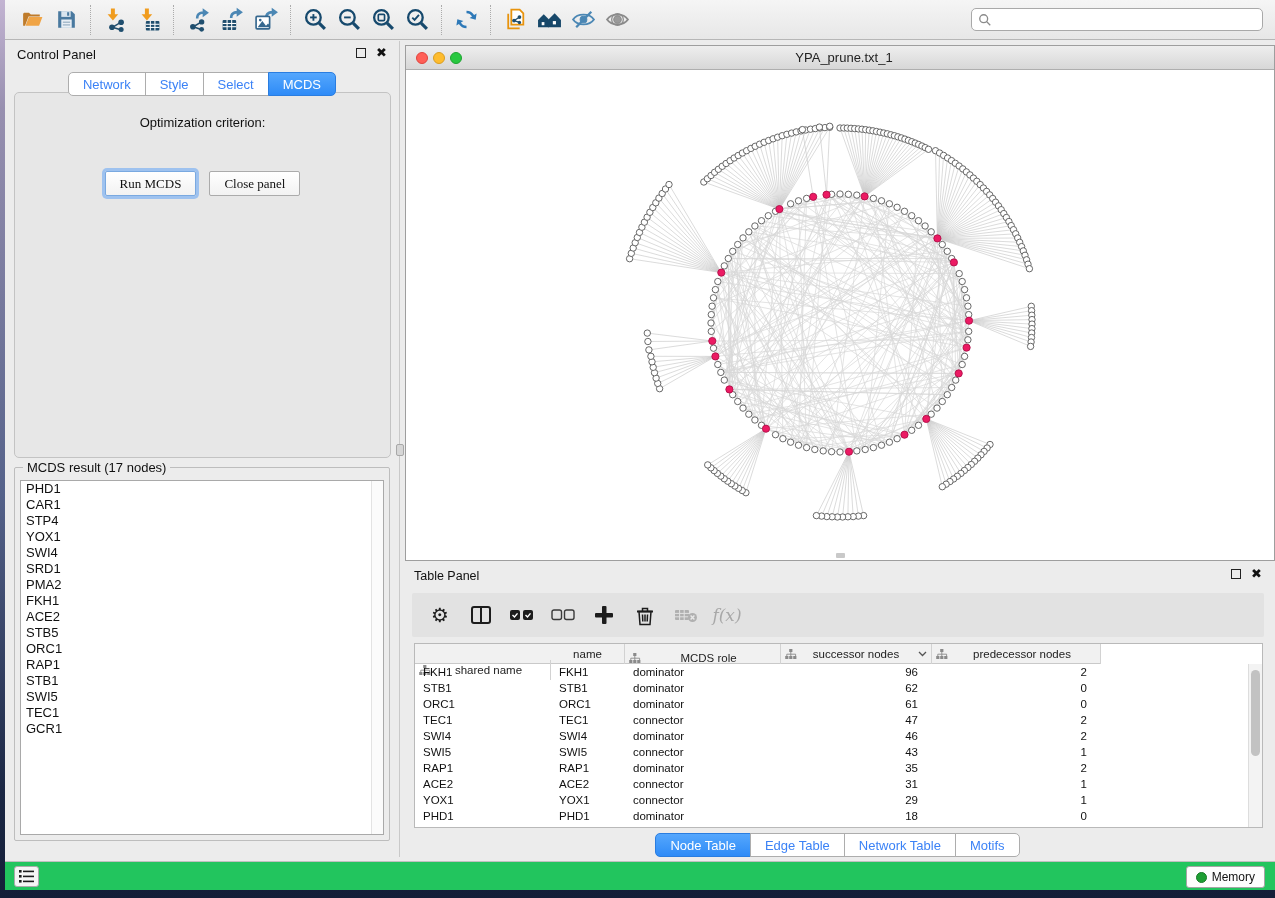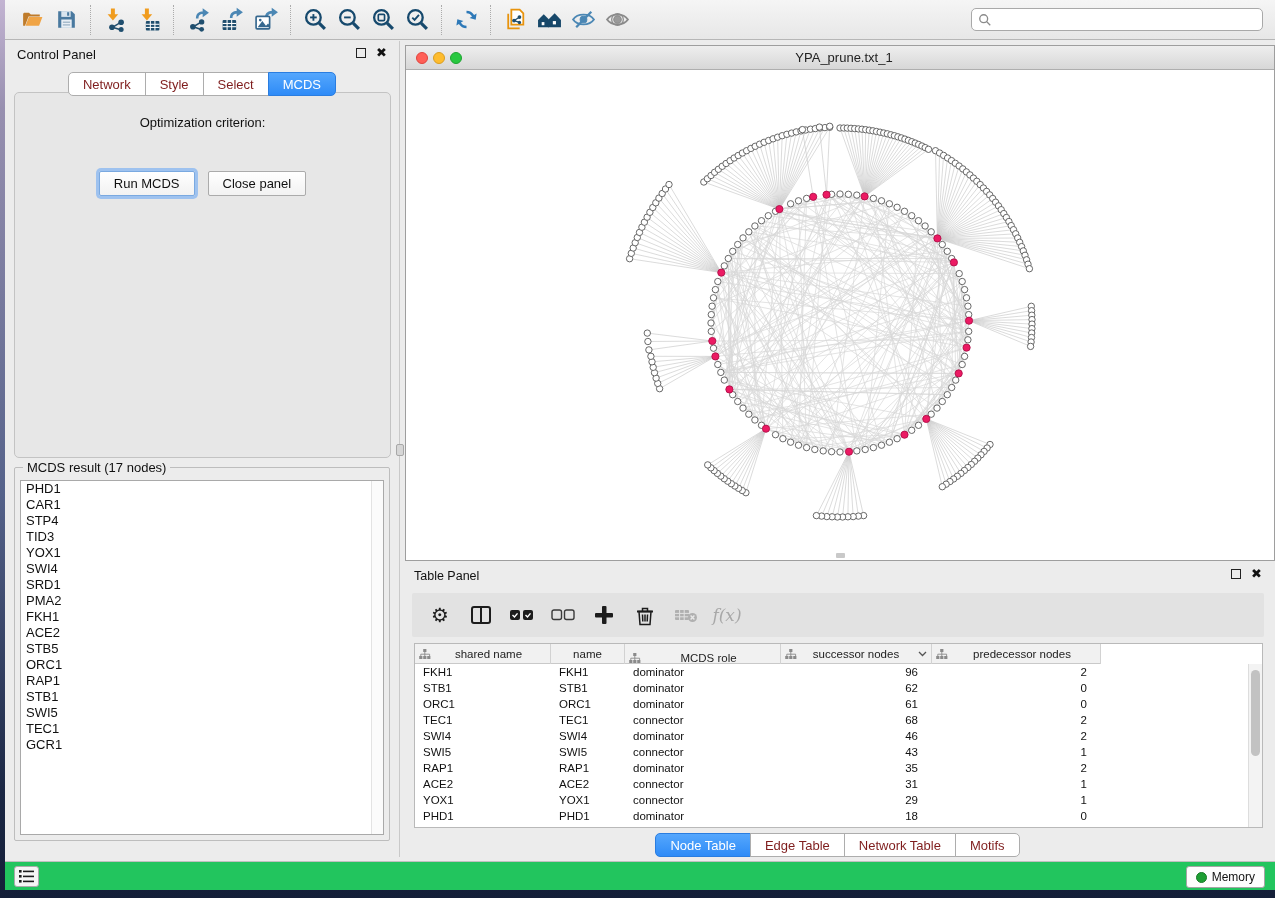--- a/index.html
+++ b/index.html
@@ -20,37 +20,37 @@
   .search-wrap input { border:none; outline:none; flex:1; font-size:12px; background:transparent; }
 
   
   .control-panel { position:absolute; left:0; top:41px; width:395px; height:816px; background:#ececec; border-right:1px solid #c9c9c9; }
   .cp-header { position:absolute; left:0; top:0; width:100%; height:26px; }
   .cp-title { position:absolute; left:12px; top:6px; font-size:13px; color:#111; }
   .panel-float { position:absolute; top:7px; width:10px; height:10px; border:1.5px solid #222; }
   .panel-close { position:absolute; top:4px; font-size:13px; font-weight:bold; color:#111; line-height:16px; }
   .cp-tabs { position:absolute; left:0; top:31px; width:100%; display:flex; justify-content:center; z-index:2; }
   .seg-tab { height:24px; padding:0 14px; background:#fff; border:1px solid #adadad; font-size:13px;
-    display:flex; align-items:center; margin-left:-1px; color:#7f1d1d; }
+    display:flex; align-items:center; margin-left:-1px; color:#3b82f6; }
   .seg-tab:first-child { border-radius:5px 0 0 5px; margin-left:0; }
   .seg-tab:last-child { border-radius:0 5px 5px 0; }
   .seg-tab.selected { background:linear-gradient(180deg,#55a7fd,#2e8bf7); border-color:#2a7de0; color:#fff; }
   .cp-box { position:absolute; left:9px; top:51px; width:377px; height:366px; background:#e7e7e7;
     border:1px solid #c3c3c3; border-radius:5px; }
   .opt-label { position:absolute; left:0; top:22px; width:100%; text-align:center; font-size:13px; color:#111; }
   .opt-select { position:absolute; left:30px; top:44px; width:315px; height:24px; background:#fff;
     border:1px solid #b4b4b4; border-radius:5px; font-size:13px; display:flex; align-items:center; }
   .opt-select .sel-text { flex:1; padding-left:8px; color:#111; white-space:nowrap; overflow:hidden; }
   .sel-stepper { width:20px; height:22px; margin-right:1px; border-radius:4px;
     background:linear-gradient(180deg,#66aef8,#2079f0); display:flex; flex-direction:column;
     align-items:center; justify-content:center; gap:1px; }
   .sel-stepper span { color:#fff; font-size:7px; line-height:6px; }
   .cp-buttons { position:absolute; left:0; top:78px; width:100%; display:flex; justify-content:center; gap:13px; }
   .mac-btn { height:25px; padding:0 14px; background:linear-gradient(180deg,#ffffff,#f2f2f2);
-    border:1px solid #ababab; border-radius:2px; font-size:13px; color:#111; }
+    border:1px solid #ababab; border-radius:2px; font-size:13px; color:#111;font-family:Liberation Serif, serif; }
   .mac-btn.focus-ring { box-shadow:0 0 0 3px rgba(110,170,245,.6); border-color:#7aa9e0; }
   .result-fieldset { position:absolute; left:9px; top:426px; width:376px; height:374px;
     border:1px solid #bdbdbd; border-radius:2px;text-decoration:underline; }
   .result-legend { position:absolute; left:8px; top:-8px; background:#ececec; padding:0 4px; font-size:13px; color:#111; }
   .result-list { position:absolute; left:5px; top:12px; right:5px; bottom:5px; background:#fff;
     border:1px solid #a9a9a9; overflow:hidden; }
   .result-scroll { position:absolute; top:0; right:0; bottom:0; width:12px; background:#fbfbfb; border-left:1px solid #e3e3e3; }
   .result-item { font-size:13px; line-height:16px; padding-left:5px; color:#111; }
 
   
@@ -284,21 +284,20 @@
         <button class="mac-btn">Close panel</button>
       </div>
     </div>
     <div class="result-fieldset">
       <span class="result-legend">MCDS result (17 nodes)</span>
       <div class="result-list">
         <div id="mcds-items">
             <div class="result-item">PHD1</div>
             <div class="result-item">CAR1</div>
             <div class="result-item">STP4</div>
-            <div class="result-item">TID3</div>
             <div class="result-item">YOX1</div>
             <div class="result-item">SWI4</div>
             <div class="result-item">SRD1</div>
             <div class="result-item">PMA2</div>
             <div class="result-item">FKH1</div>
             <div class="result-item">ACE2</div>
             <div class="result-item">STB5</div>
             <div class="result-item">ORC1</div>
             <div class="result-item">RAP1</div>
             <div class="result-item">STB1</div>
@@ -1109,21 +1108,21 @@
             <path d="M16.6 8.6l3.8 3.8M20.4 8.6l-3.8 3.8" stroke="#e8e8e8" stroke-width="1.4"></path>
           </svg>
       </div>
       <div class="tp-icon disabled">
           <span class="fx-label">f(x)</span>
         </div>
     </div>
 
     <div class="node-table">
       <div class="nt-header" id="nt-header">
-          <div class="nt-hcell" style="width: 136px;">
+          <div class="nt-hcell" style="width: 136px; margin-top: 16px;">
             <svg width="12" height="11" viewBox="0 0 12 11" style="flex:none">
               <g fill="#8a8a8a">
                 <rect x="4.2" y="0" width="3.2" height="3"></rect>
                 <rect x="0.2" y="7" width="3.2" height="3"></rect>
                 <rect x="4.2" y="7" width="3.2" height="3"></rect>
                 <rect x="8.2" y="7" width="3.2" height="3"></rect>
               </g>
               <path d="M5.8 3v2.2M1.8 7V5.2h8.8V7M5.8 5.2V7" stroke="#8a8a8a" stroke-width="0.9" fill="none"></path>
             </svg>
             <span class="hlabel">shared name</span>
@@ -1191,21 +1190,21 @@
             <div class="nt-cell" style="width: 136px; text-align: left; padding: 0px 0px 0px 8px;">ORC1</div>
             <div class="nt-cell" style="width: 74px; text-align: left; padding: 0px 0px 0px 8px;">ORC1</div>
             <div class="nt-cell" style="width: 156px; text-align: left; padding: 0px 0px 0px 8px;">dominator</div>
             <div class="nt-cell" style="width: 151px; text-align: right; padding: 0px 14px 0px 0px;">61</div>
             <div class="nt-cell" style="width: 169px; text-align: right; padding: 0px 14px 0px 0px;">0</div>
           </div>
           <div class="nt-row">
             <div class="nt-cell" style="width: 136px; text-align: left; padding: 0px 0px 0px 8px;">TEC1</div>
             <div class="nt-cell" style="width: 74px; text-align: left; padding: 0px 0px 0px 8px;">TEC1</div>
             <div class="nt-cell" style="width: 156px; text-align: left; padding: 0px 0px 0px 8px;">connector</div>
-            <div class="nt-cell" style="width: 151px; text-align: right; padding: 0px 14px 0px 0px;">68</div>
+            <div class="nt-cell" style="width: 151px; text-align: right; padding: 0px 14px 0px 0px;">47</div>
             <div class="nt-cell" style="width: 169px; text-align: right; padding: 0px 14px 0px 0px;">2</div>
           </div>
           <div class="nt-row">
             <div class="nt-cell" style="width: 136px; text-align: left; padding: 0px 0px 0px 8px;">SWI4</div>
             <div class="nt-cell" style="width: 74px; text-align: left; padding: 0px 0px 0px 8px;">SWI4</div>
             <div class="nt-cell" style="width: 156px; text-align: left; padding: 0px 0px 0px 8px;">dominator</div>
             <div class="nt-cell" style="width: 151px; text-align: right; padding: 0px 14px 0px 0px;">46</div>
             <div class="nt-cell" style="width: 169px; text-align: right; padding: 0px 14px 0px 0px;">2</div>
           </div>
           <div class="nt-row">

